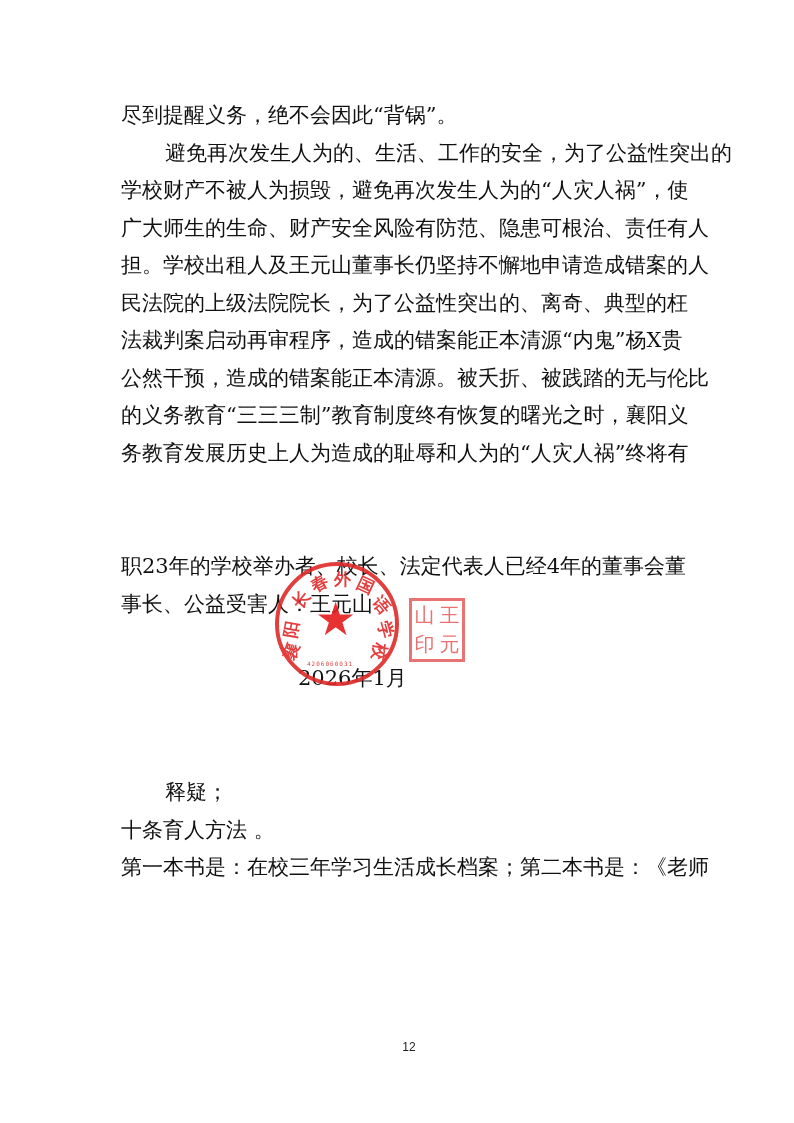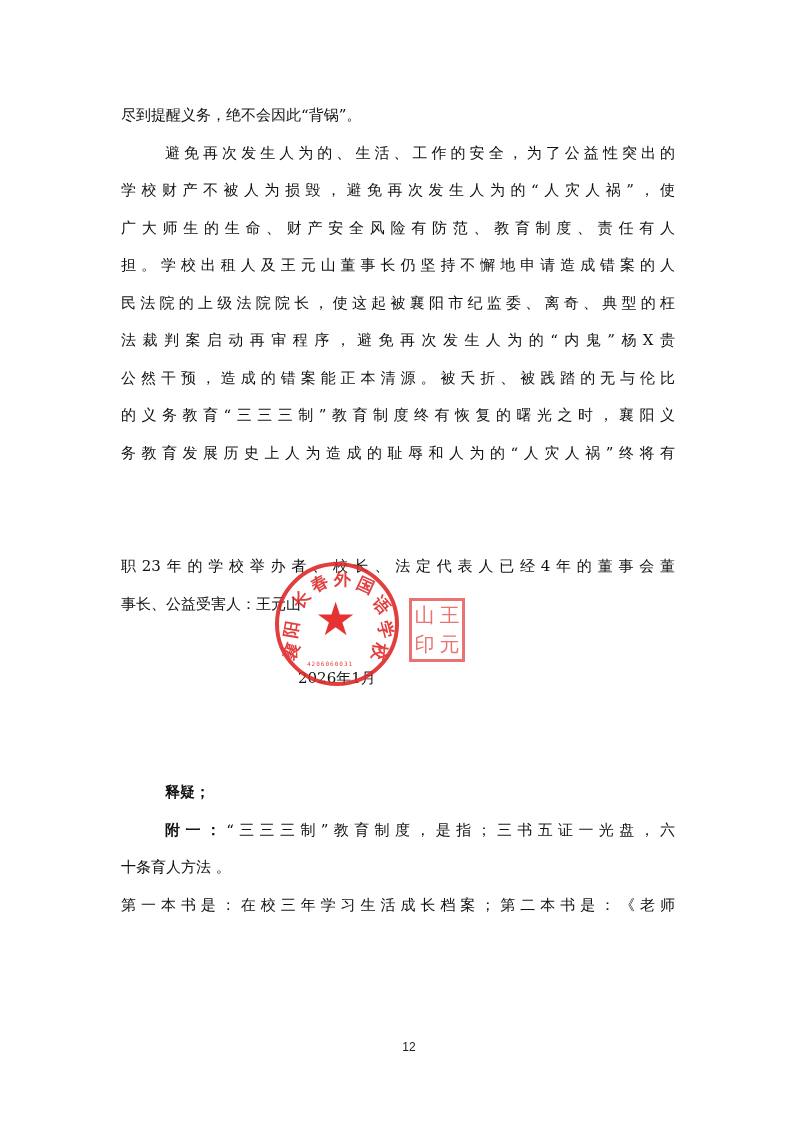--- a/index.html
+++ b/index.html
@@ -1,25 +1,25 @@
 <!DOCTYPE html>
 <html><head>
 <meta charset="utf-8">
 <style>
   html, body { margin: 0; padding: 0; background: #ffffff; }
   body { width: 794px; height: 1123px; position: relative; overflow: hidden;
          font-family: "DejaVu Serif", "Liberation Serif", serif; color: #111; }
   .page { position: absolute; left: 0; top: 0; width: 794px; height: 1123px; }
-  .text { position: absolute; left: 121px; width: 554px; font-size: 15px;
+  .text { position: absolute; left: 121px; width: 554px; font-size: 21px;
           line-height: 37.5px; text-align: justify; text-justify: inter-character; }
   .line { display: block; height: 37.5px; white-space: nowrap; overflow: visible;
           text-align-last: justify; }
   .line.last { text-align-last: left; }
   .indent { padding-left: 44px; }
-  .bold { font-weight: bold; font-family: "DejaVu Sans", "Liberation Sans", sans-serif; }
+  .bold { font-weight: normal; font-family: "DejaVu Sans", "Liberation Sans", sans-serif; }
   .pagenum { position: absolute; top: 1040px; left: 0; width: 794px; text-align: center;
              font-size: 12px; font-family: "Liberation Sans", sans-serif; color: #222; padding-left: 12px; }
   .seal { position: absolute; pointer-events: none; }
   .seal-round { left: 275px; top: 562px; width: 124px; height: 124px; border-radius: 50%;
                 border: 4px solid #e02a2a; box-sizing: border-box; opacity: 0.9; }
   .seal-round .star { position: absolute; left: 36px; top: 30px; font-size: 46px; color: #e41c1c;
                       font-family: "DejaVu Sans", sans-serif; line-height: 46px; }
   .seal-round .arc { position: absolute; font-size: 17px; font-weight: bold; color: #e02a2a;
                      font-family: "DejaVu Sans", sans-serif; }
   .seal-round .num { position: absolute; left: 28px; top: 94px; font-size: 6px; color: #e02a2a;
@@ -35,24 +35,24 @@
 
 <div class="page">
 
   <div class="text" style="top:97px;">
     <span class="line last">尽到提醒义务，绝不会因此“背锅”。</span>
   </div>
 
   <div class="text" style="top:134.5px;">
     <span class="line indent">避免再次发生人为的、生活、工作的安全，为了公益性突出的</span>
     <span class="line">学校财产不被人为损毁，避免再次发生人为的“人灾人祸”，使</span>
-    <span class="line">广大师生的生命、财产安全风险有防范、教育制度、责任有人</span>
+    <span class="line">广大师生的生命、财产安全风险有防范、隐患可根治、责任有人</span>
     <span class="line">担。学校出租人及王元山董事长仍坚持不懈地申请造成错案的人</span>
-    <span class="line">民法院的上级法院院长，使这起被襄阳市纪监委、离奇、典型的枉</span>
-    <span class="line">法裁判案启动再审程序，避免再次发生人为的“内鬼”杨X贵</span>
+    <span class="line">民法院的上级法院院长，为了公益性突出的、离奇、典型的枉</span>
+    <span class="line">法裁判案启动再审程序，造成的错案能正本清源“内鬼”杨X贵</span>
     <span class="line">公然干预，造成的错案能正本清源。被夭折、被践踏的无与伦比</span>
     <span class="line">的义务教育“三三三制”教育制度终有恢复的曙光之时，襄阳义</span>
     <span class="line">务教育发展历史上人为造成的耻辱和人为的“人灾人祸”终将有</span>
   </div>
 
   <div class="text" style="top:548px;">
     <span class="line">职23年的学校举办者、校长、法定代表人已经4年的董事会董</span>
     <span class="line last">事长、公益受害人：王元山</span>
   </div>
   <div class="text" style="top:660px; left:298px; width:200px;">
@@ -75,19 +75,18 @@
 
   <div class="seal seal-square">
     <span>山</span>
     <span>王</span>
     <span>印</span>
     <span>元</span>
   </div>
 
   <div class="text" style="top:774px;">
     <span class="line last indent bold">释疑；</span>
-    <span class="line indent"><b class="bold">附一：</b><span>“三三三制”教育制度，是指；三书五证一光盘，六</span></span>
     <span class="line last">十条育人方法 。</span>
     <span class="line">第一本书是：在校三年学习生活成长档案；第二本书是：《老师</span>
   </div>
 
   <div class="pagenum">12</div>
 </div>
 
 </body></html>

